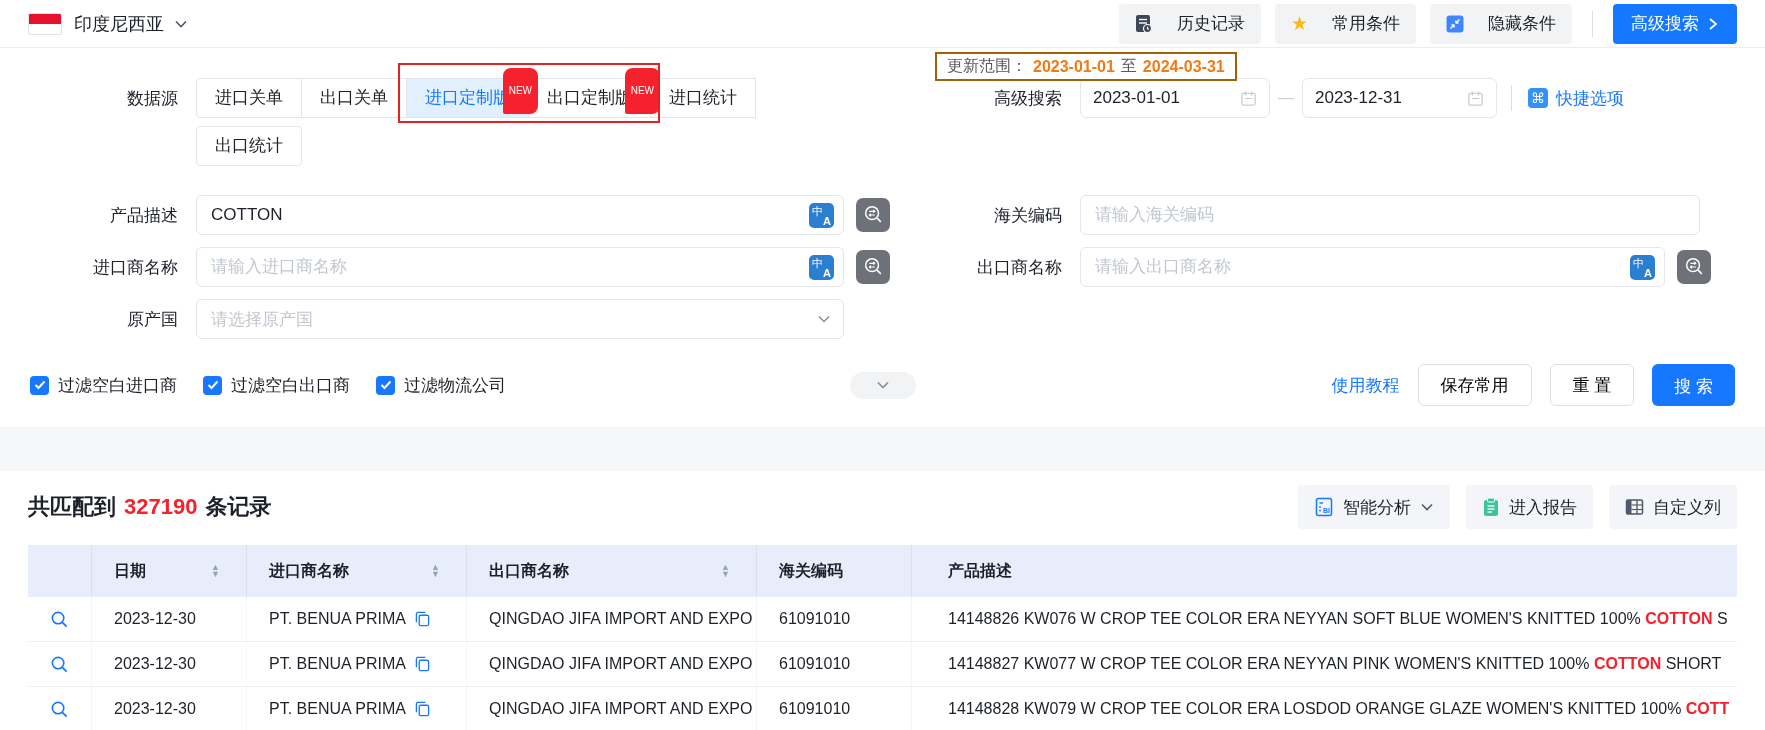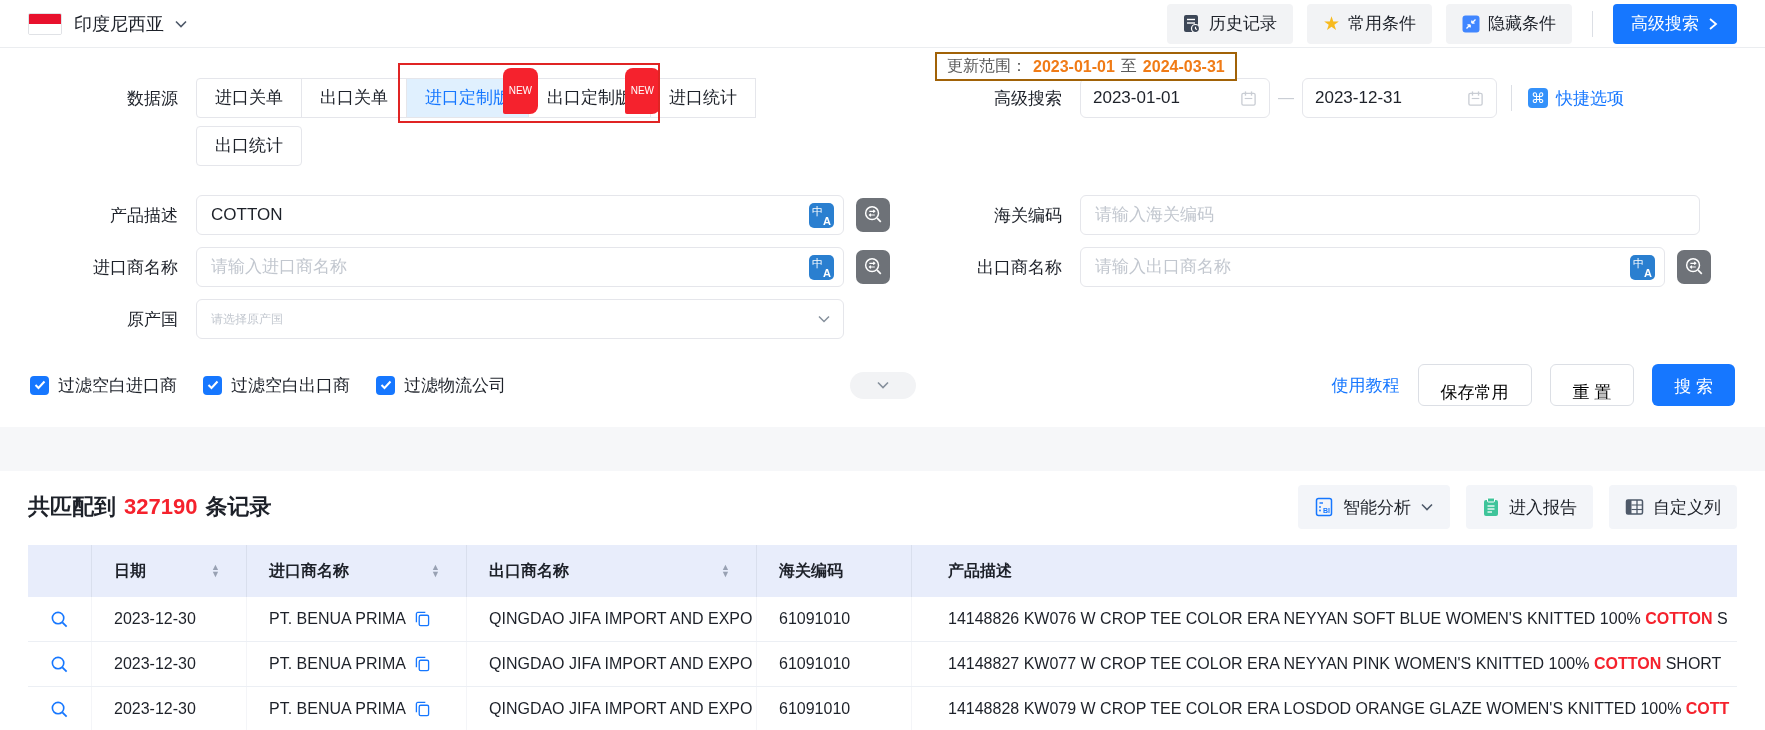--- a/index.html
+++ b/index.html
@@ -6,21 +6,21 @@
   body { background:#fff; font-family:"Liberation Sans","DejaVu Sans",sans-serif; }
   .app { position:relative; width:1765px; height:730px; background:#fff; overflow:hidden; color:#1d2129; }
 
   
   .topbar { display:flex; align-items:center; height:48px; padding:0 28px; border-bottom:1px solid #ebedf0; }
   .flag { width:34px; height:22px; border:1px solid #e0e2e6; border-radius:2px; overflow:hidden; display:flex; flex-direction:column; }
   .flag .red { flex:1; background:#e8112d; } .flag .white { flex:1; background:#fff; }
   .country { display:flex; align-items:center; gap:10px; margin-left:12px; font-size:18px; cursor:pointer; }
   .chev { width:14px; height:14px; }
   .top-right { margin-left:auto; display:flex; align-items:center; gap:14px; }
-  .btn-gray { display:flex; align-items:center; gap:8px; background:#f2f3f5; border-radius:4px; height:40px; padding:0 16px; font-size:17px; cursor:pointer; }
+  .btn-gray { display:flex; align-items:center; gap:24px; background:#f2f3f5; border-radius:4px; height:40px; padding:0 16px; font-size:17px; cursor:pointer; }
   .vdiv { width:1px; height:26px; background:#dcdfe5; margin:0 6px; }
   .btn-primary { display:flex; align-items:center; gap:8px; background:#1677ff; color:#fff; border-radius:4px; height:40px; padding:0 18px; font-size:17px; cursor:pointer; }
 
   
   .update-box { position:absolute; left:935px; top:52px; height:29px; display:flex; align-items:center; gap:6px; border:2px solid #a16207; padding:0 10px; font-size:16px; color:#595959; background:#fff; z-index:6; }
   .update-box b { color:#f07b16; font-weight:bold; }
 
   
   .filter { position:relative; padding-top:30px; }
   .cols { display:flex; }
@@ -39,37 +39,37 @@
   .tag-new { position:absolute; top:-11px; right:-10px; background:#f5222d; color:#fff; font-size:10px; font-weight:normal; line-height:1; padding:18px 6px; border-radius:8px 8px 8px 2px; z-index:2; }
   .anno-tabs { position:absolute; left:202px; top:-15px; width:262px; height:60px; border:2px solid #e02424; z-index:5; pointer-events:none; }
 
   .input-wrap { position:relative; display:flex; align-items:center; }
   .inp { height:40px; border:1px solid #e5e6eb; border-radius:6px; padding:0 14px; font-size:17px; color:#1d2129; font-family:inherit; outline:none; background:#fff; }
   .inp::placeholder { color:#c2c7cf; }
   .trans-ic { position:absolute; right:10px; width:25px; height:25px; background:#2a7fd0; border-radius:5px; cursor:pointer; }
   .trans-ic span.z { position:absolute; left:3px; top:1px; color:#fff; font-size:11px; }
   .trans-ic span.a { position:absolute; right:3px; bottom:1px; color:#fff; font-size:11px; font-weight:bold; }
   .fuzzy-btn { width:34px; height:34px; background:#6e7278; border-radius:7px; margin-left:12px; display:flex; align-items:center; justify-content:center; cursor:pointer; flex-shrink:0; }
-  .selectbox { position:relative; height:40px; border:1px solid #e5e6eb; border-radius:6px; display:flex; align-items:center; padding:0 14px; font-size:12px; color:#c2c7cf; cursor:pointer; background:#fff; }
+  .selectbox { position:relative; height:40px; border:1px solid #e5e6eb; border-radius:6px; display:flex; align-items:center; padding:0 14px; font-size:17px; color:#c2c7cf; cursor:pointer; background:#fff; }
   .selectbox .chev { position:absolute; right:12px; }
   .datebox { height:40px; border:1px solid #e5e6eb; border-radius:6px; display:flex; align-items:center; padding:0 12px; font-size:17px; cursor:pointer; background:#fff; }
   .datebox svg { margin-left:auto; }
   .dash { color:#c9cdd4; margin:0 8px; font-size:16px; }
   .quick { display:flex; align-items:center; gap:8px; color:#1677ff; font-size:17px; margin-left:16px; cursor:pointer; }
   .quick .qic { width:20px; height:20px; background:#3491fa; border-radius:4px; color:#fff; font-size:14px; line-height:20px; text-align:center; }
 
   .filter-bottom { position:relative; display:flex; align-items:center; margin-top:24px; padding:0 30px; height:44px; }
   .cbgroup { display:flex; align-items:center; gap:26px; }
   .cb { display:flex; align-items:center; gap:9px; cursor:pointer; }
   .cbbox { width:19px; height:19px; background:#1677ff; border-radius:4px; display:flex; align-items:center; justify-content:center; }
   .cb span.lbl { font-size:17px; }
   .pill { position:absolute; left:50%; transform:translateX(-50%); width:66px; height:27px; background:#f2f3f5; border-radius:14px; display:flex; align-items:center; justify-content:center; cursor:pointer; }
   .bottom-actions { margin-left:auto; display:flex; align-items:center; gap:18px; }
   .link { color:#1677ff; font-size:17px; cursor:pointer; }
-  .btn-plain { height:42px; padding:16px 22px; border:1px solid #dcdfe5; border-radius:6px; background:#fff; font-size:17px; cursor:pointer; font-family:inherit; white-space:nowrap; }
+  .btn-plain { height:42px; padding:8px 22px; border:1px solid #dcdfe5; border-radius:6px; background:#fff; font-size:17px; cursor:pointer; font-family:inherit; white-space:nowrap; }
   .btn-search { height:42px; padding:11px 22px; border:none; border-radius:6px; background:#1677ff; color:#fff; font-size:17px; cursor:pointer; font-family:inherit; white-space:nowrap; }
 
   .band { height:44px; background:#f6f7f9; margin-top:20px; }
 
   
   .results { padding:0 28px; }
   .res-head { display:flex; align-items:center; margin-top:14px; }
   .summary { font-size:22px; font-weight:bold; }
   .summary .cnt { color:#f5222d; margin:0 8px; }
   .res-tools { margin-left:auto; display:flex; gap:16px; }

